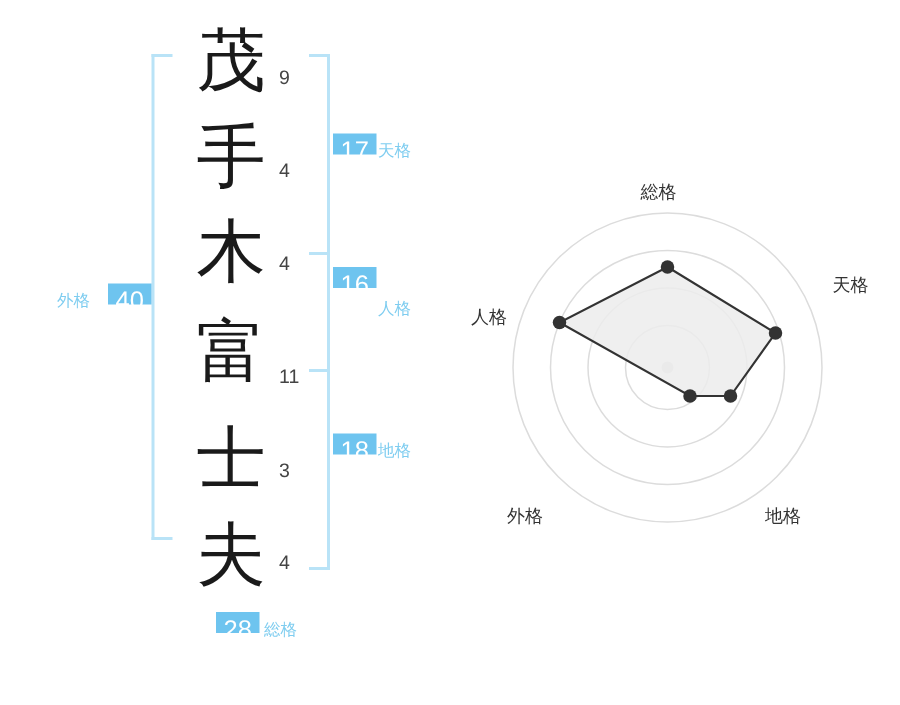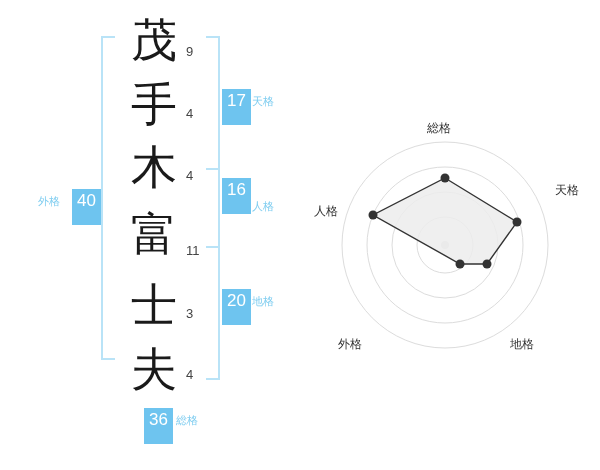--- a/index.html
+++ b/index.html
@@ -42,21 +42,21 @@
     color: #444444;
     text-align: left;
     width: 28px;
   }
   .badge {
     position: absolute;
     background: #6ec4ef;
     color: #ffffff;
     font-size: 17px;
     line-height: 24px;
-    height: 36px;
+    height: 14px;
     min-width: 24px;
     padding: 0 5px;
     text-align: center;
     box-sizing: border-box;
     font-family: "Liberation Sans", sans-serif;
   }
   .badge-label {
     position: absolute;
     font-size: 11px;
     color: #7fcdf0;
@@ -121,24 +121,24 @@
 
     <div class="bracket bracket-right" style="left:206px; top:36px; width:12px; height:130px;"></div>
     <div class="badge" style="left:222px; top:89px;">17</div>
     <div class="badge-label" style="left:252px; top:89px;">天格</div>
 
     <div class="bracket bracket-right" style="left:206px; top:168px; width:12px; height:76px;"></div>
     <div class="badge" style="left:222px; top:178px;">16</div>
     <div class="badge-label" style="left:252px; top:194px;">人格</div>
 
     <div class="bracket bracket-right" style="left:206px; top:246px; width:12px; height:130px;"></div>
-    <div class="badge" style="left:222px; top:289px;">20</div>
+    <div class="badge" style="left:222px; top:289px;">18</div>
     <div class="badge-label" style="left:252px; top:289px;">地格</div>
 
-    <div class="badge" style="left:144px; top:408px;">36</div>
+    <div class="badge" style="left:144px; top:408px;">28</div>
     <div class="badge-label" style="left:176px; top:408px;">総格</div>
   </div>
 
   <div class="radar-panel">
 
     <svg width="300" height="470" viewBox="0 0 300 470">
 
       <circle cx="145" cy="245" r="103" fill="none" stroke="#dcdcdc" stroke-width="1"></circle>
       <circle cx="145" cy="245" r="78" fill="none" stroke="#dcdcdc" stroke-width="1"></circle>
       <circle cx="145" cy="245" r="53" fill="none" stroke="#dcdcdc" stroke-width="1"></circle>

